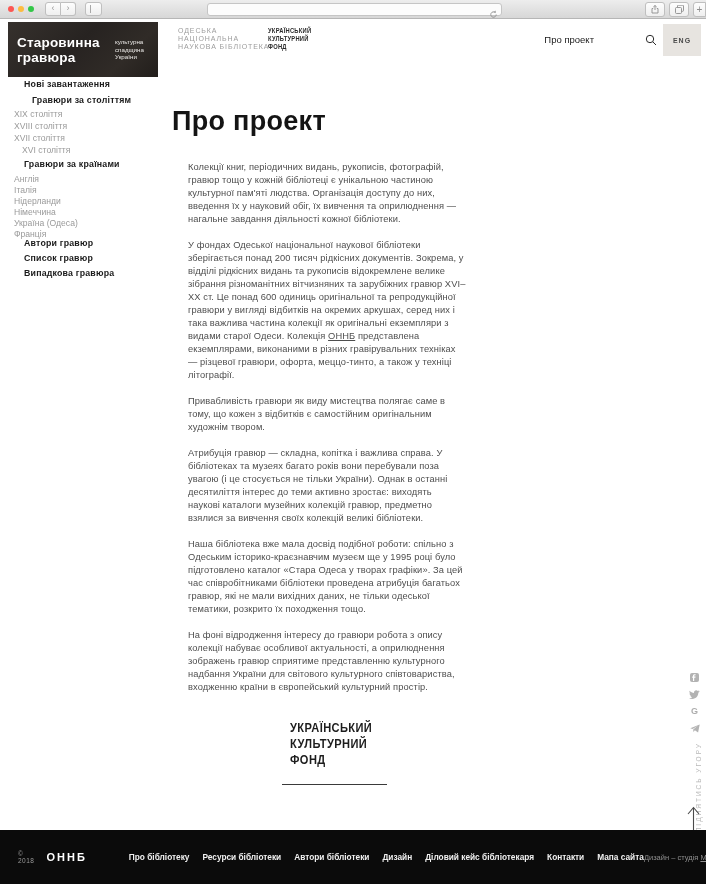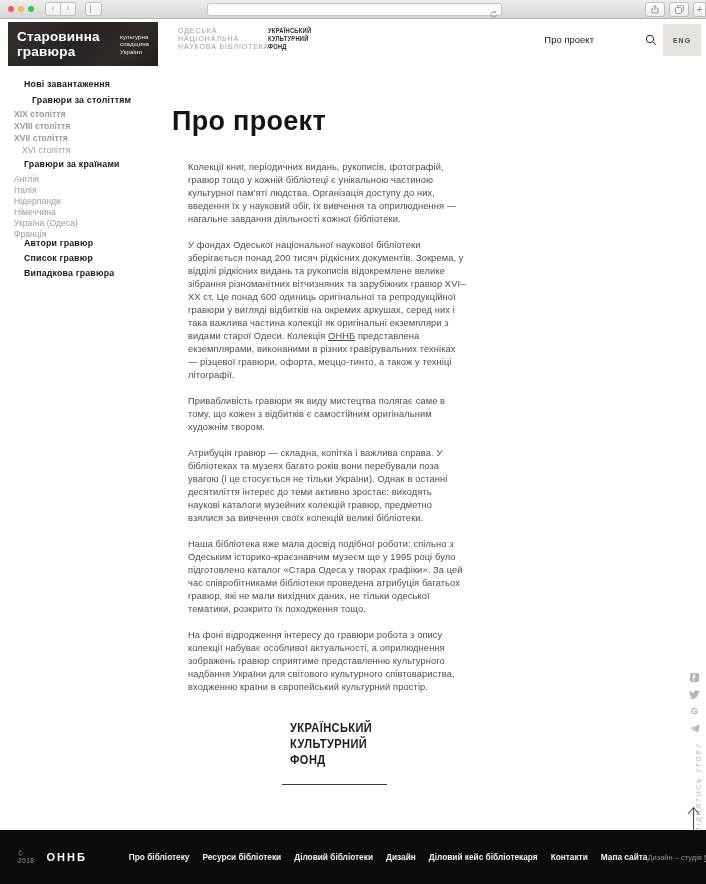--- a/index.html
+++ b/index.html
@@ -24,41 +24,41 @@
   .urlbar{position:absolute;left:207px;top:3px;width:293px;height:11px;background:#fcfcfc;
           border:1px solid #c5c5c5;border-radius:3px;}
   .reload{position:absolute;right:3px;top:1px;}
   .chromeright{position:absolute;right:0;top:2px;display:flex;}
   .cbtn{width:18px;height:13px;border:1px solid #bfbfbf;border-radius:3px;margin-left:4px;
         background:linear-gradient(#fdfdfd,#efefef);display:flex;align-items:center;justify-content:center;}
   .cbtn-plus{width:11px;border-radius:3px 0 0 3px;margin-left:4px;color:#8d8d8d;font-size:10px;line-height:11px;}
 
   
   .header{position:absolute;top:18px;left:0;right:0;height:58px;background:#fff;}
-  .logo-box{position:absolute;left:8px;top:4px;width:150px;height:44px;box-sizing:border-box;
+  .logo-box{position:absolute;left:8px;top:4px;width:150px;height:55px;box-sizing:border-box;
             background:linear-gradient(135deg,#36312d 0%,#272321 45%,#302b27 75%,#221e1b 100%);
-            display:flex;align-items:center;padding:4px 9px;gap:8px;justify-content:space-between;}
+            display:flex;align-items:center;padding:4px 9px;gap:8px;}
   .logo-title{color:#fff;font-weight:800;font-size:13.5px;line-height:15px;width:90px;letter-spacing:.2px;}
   .logo-sub{color:#e9e7e5;font-size:6.2px;line-height:7.6px;}
   .library{position:absolute;left:178px;top:9px;font-size:7px;letter-spacing:.9px;color:#9c9c9c;
            line-height:7.8px;text-transform:uppercase;}
   .ukf-sm{position:absolute;left:268px;top:9px;font-size:6.8px;font-weight:bold;line-height:7.8px;
           letter-spacing:.3px;color:#2a2a2a;transform:scaleX(.85);transform-origin:left top;white-space:nowrap;}
   .nav-about{position:absolute;right:112px;top:16px;font-size:9.5px;color:#1a1a1a;cursor:pointer;}
   .search-btn{position:absolute;right:49px;top:14px;cursor:pointer;}
   .eng{position:absolute;right:5px;top:6px;width:38px;height:32px;background:#e7e4e0;cursor:pointer;
        display:flex;align-items:center;justify-content:center;font-size:7px;font-weight:bold;
        letter-spacing:1px;color:#4a4a4a;}
 
   
   .sidebar{position:absolute;left:14px;top:80px;width:148px;}
   .sb-head{font-size:8.8px;font-weight:bold;color:#1b1b1b;line-height:9px;cursor:pointer;letter-spacing:.2px;margin-left:10px;}
   .sb-sub{font-size:8.6px;color:#9a9a9a;line-height:9px;cursor:pointer;}
   .mb7{margin-bottom:7px;}.mb6{margin-bottom:6px;}.mb5{margin-bottom:5px;padding-left:8px;}
-  .mb3{margin-bottom:3px;font-weight:bold;}.mb2{margin-bottom:2px;}.mb9{}
+  .mb3{margin-bottom:3px;}.mb2{margin-bottom:2px;}.mb9{}
 
   
   .main{position:absolute;left:172px;top:106px;width:310px;}
   .main h1{font-size:27px;font-weight:800;color:#141414;margin:0 0 24px;letter-spacing:.3px;}
   .main p{font-size:9.3px;line-height:13px;color:#4e4e4e;margin:0 16px 13px;letter-spacing:.1px;}
   a.lnk{color:#4e4e4e;text-decoration:underline;}
   a.lnk-bold{color:#1d1d1d;font-weight:bold;text-decoration:underline;}
   .ukf-big{margin:26px 0 0 118px;font-weight:bold;font-size:13.5px;line-height:16px;
            letter-spacing:.5px;color:#1d1d1d;transform:scaleX(.82);transform-origin:left top;white-space:nowrap;}
   .ukf-hr{width:105px;border:none;border-top:1px solid #3a3a3a;margin:16px 0 0 110px;}
@@ -211,21 +211,21 @@
         <path d="M7.5 27 V2 M2 8 L7.5 1.5 L13 8" fill="none" stroke="#4a4a4a" stroke-width="1.1"></path>
       </svg>
   </span>
 
   <div class="footer">
     <span class="f-copy">© 2018</span>
     <span class="f-org">ОННБ</span>
     <div class="f-links">
       <span>Про бібліотеку</span>
       <span>Ресурси бібліотеки</span>
-      <span>Діловий бібліотеки</span>
+      <span>Автори бібліотеки</span>
       <span>Дизайн</span>
       <span>Діловий кейс бібліотекаря</span>
       <span>Контакти</span>
       <span>Мапа сайта</span>
     </div>
     <div class="f-design">
       <span>Дизайн – студія </span><a href="#">Март</a>
     </div>
   </div>
 

